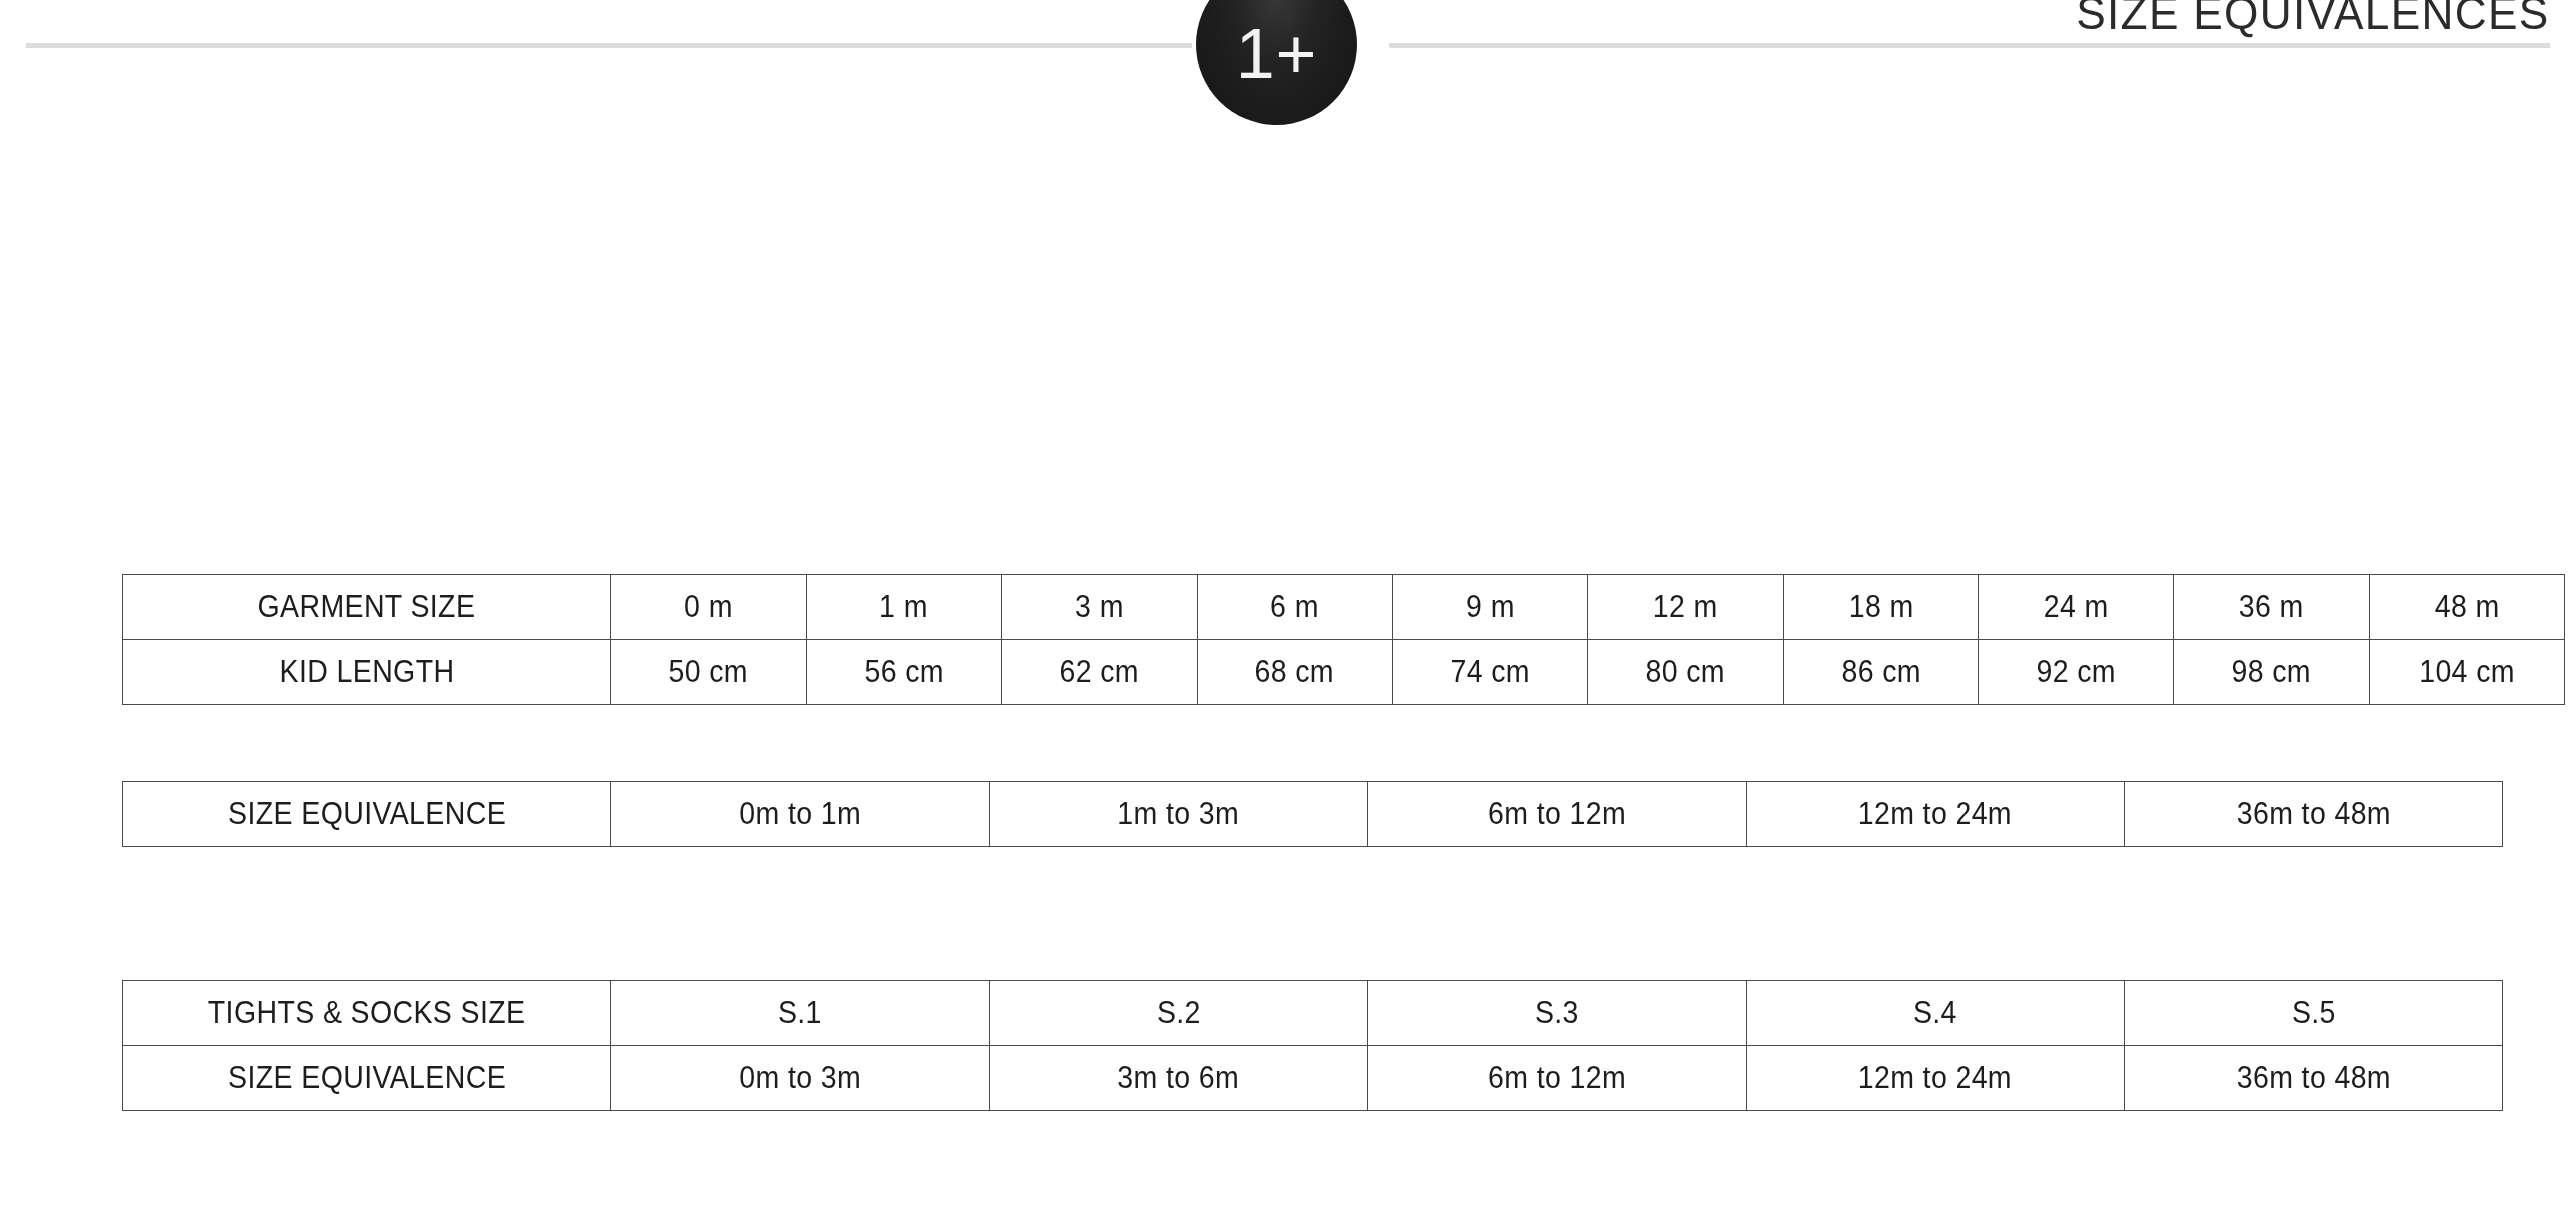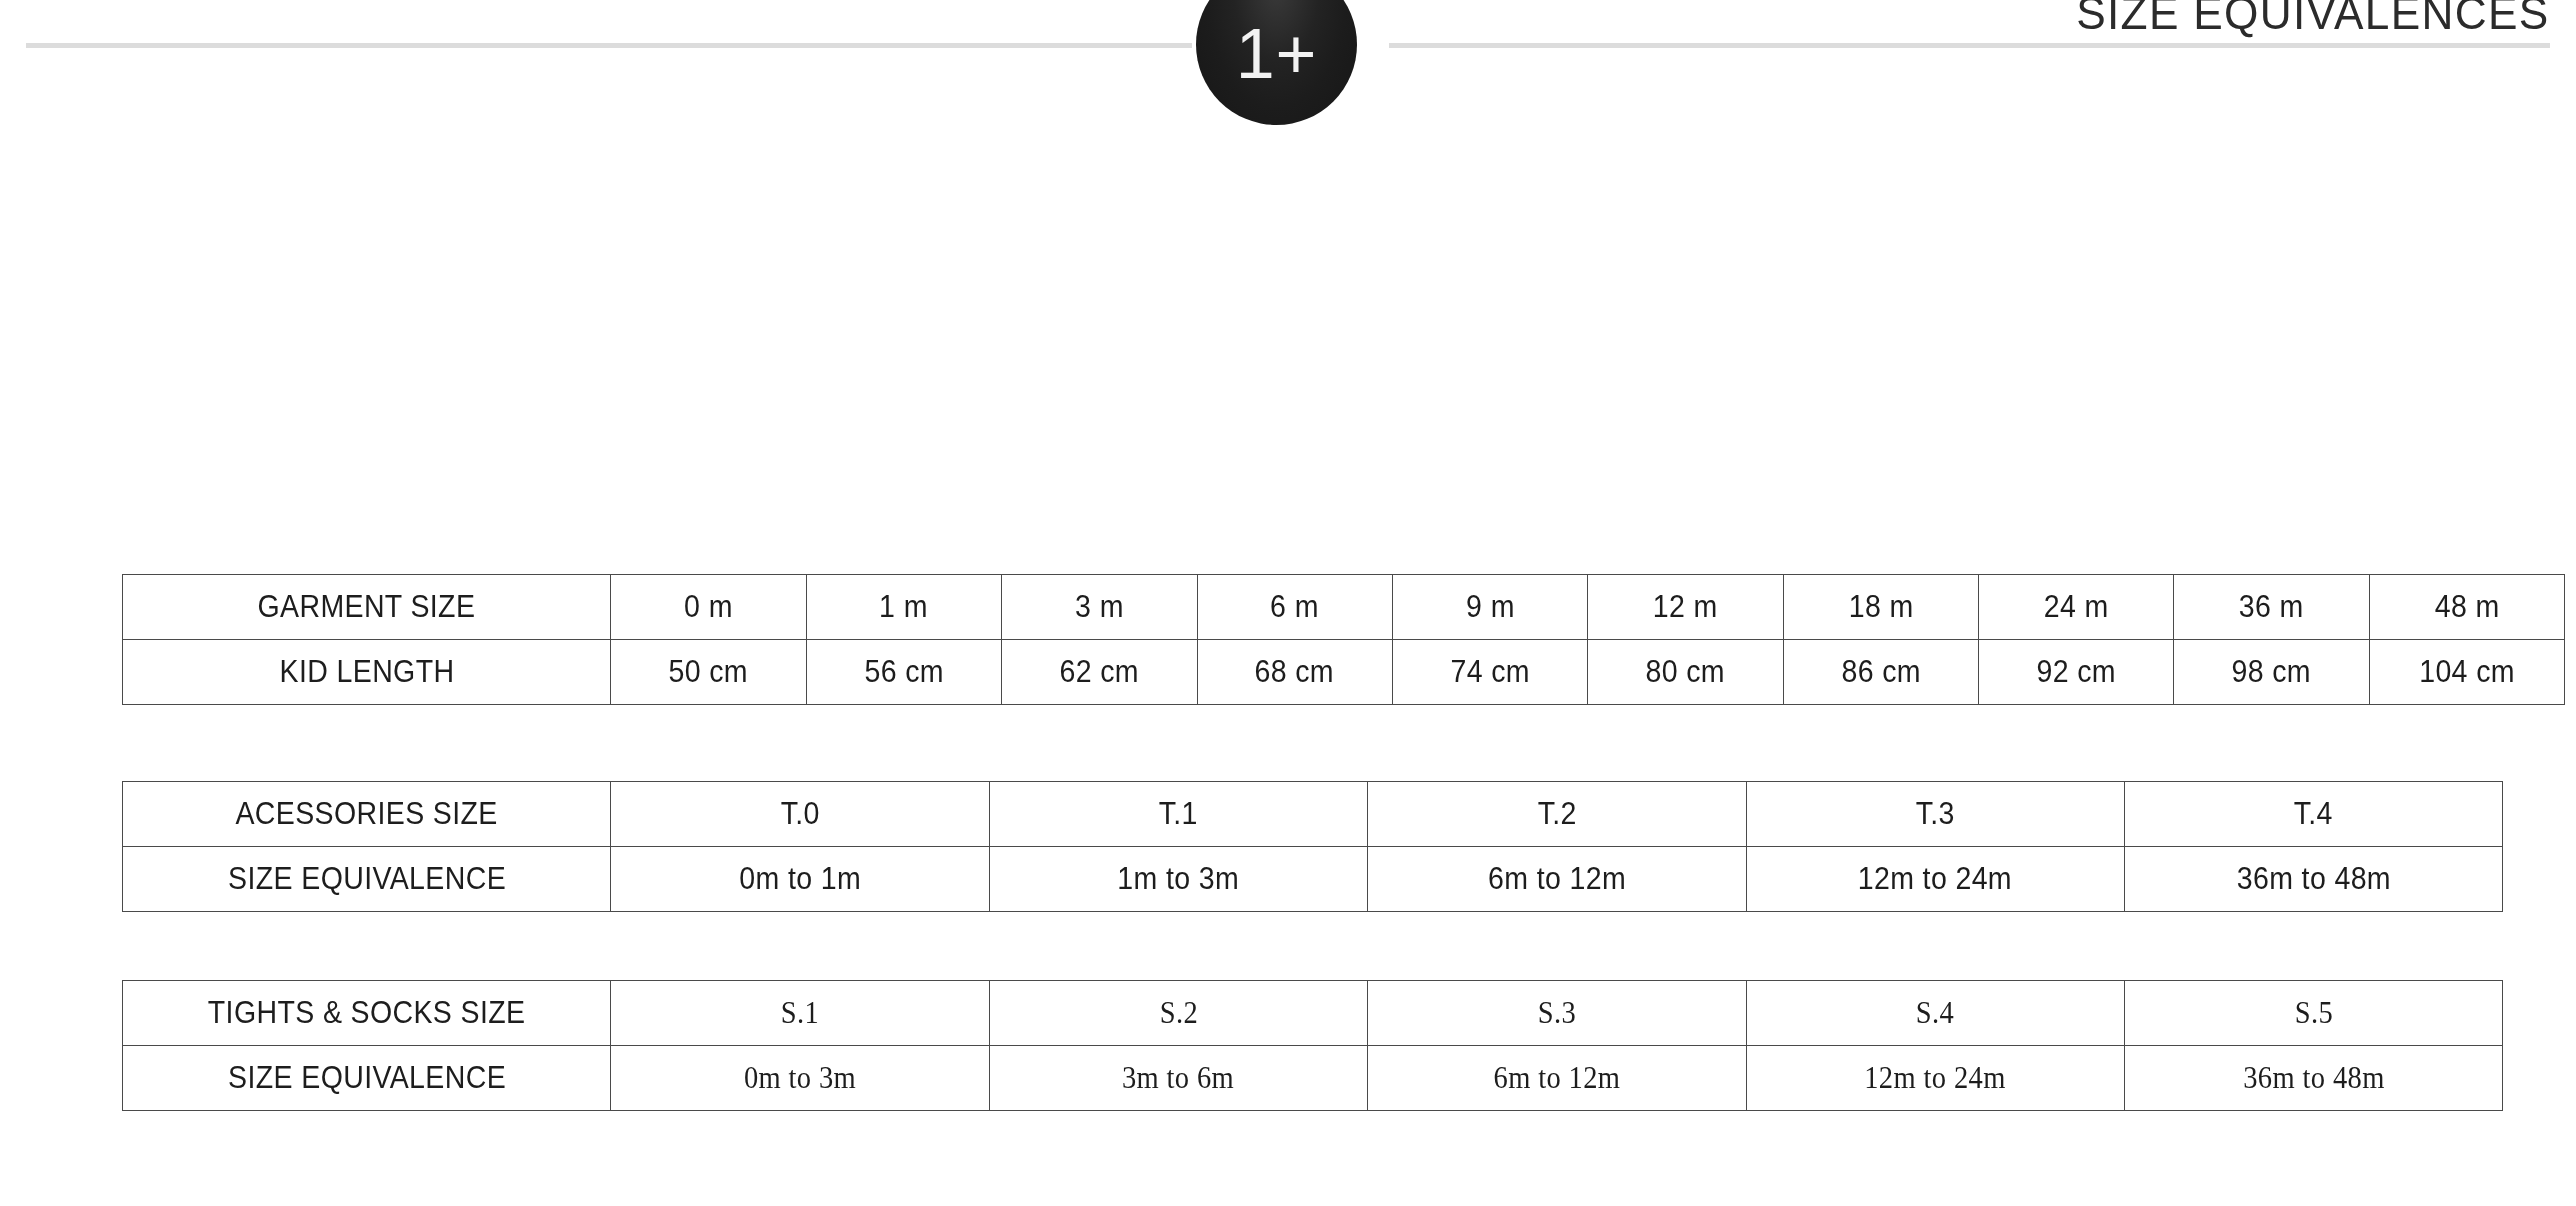--- a/index.html
+++ b/index.html
@@ -112,21 +112,21 @@
     transform: scaleX(0.92);
   }
 
   
   #table-garment     { top: 574px; }
   #table-accessories { top: 781px; }
   #table-tights      { top: 980px; }
 
   #table-garment td.datacell     { width: 183px; }
   #table-accessories td.datacell { width: 366px; }
-  #table-tights td.datacell      { width: 366px; font-family: Liberation Serif, serif; }
+  #table-tights td.datacell      { width: 366px; }
 </style>
 </head>
 <body>
 
 <div class="header">
   <div class="rule rule-left"></div>
   <div class="rule rule-right"></div>
 
   <div class="brand-badge">
     <span class="brand-badge-text">1+</span>
@@ -164,28 +164,20 @@
           <td class="datacell"><span class="cellinner">92 cm</span></td>
           <td class="datacell"><span class="cellinner">98 cm</span></td>
           <td class="datacell"><span class="cellinner">104 cm</span></td>
         </tr>
       </tbody>
   </table>
 
   <table class="size-table" id="table-accessories">
     <tbody>
         <tr>
-          <td class="rowlabel"><span class="cellinner">ACESSORIES SIZE</span></td>
-          <td class="datacell"><span class="cellinner">T.0</span></td>
-          <td class="datacell"><span class="cellinner">T.1</span></td>
-          <td class="datacell"><span class="cellinner">T.2</span></td>
-          <td class="datacell"><span class="cellinner">T.3</span></td>
-          <td class="datacell"><span class="cellinner">T.4</span></td>
-        </tr>
-        <tr>
           <td class="rowlabel"><span class="cellinner">SIZE EQUIVALENCE</span></td>
           <td class="datacell"><span class="cellinner">0m to 1m</span></td>
           <td class="datacell"><span class="cellinner">1m to 3m</span></td>
           <td class="datacell"><span class="cellinner">6m to 12m</span></td>
           <td class="datacell"><span class="cellinner">12m to 24m</span></td>
           <td class="datacell"><span class="cellinner">36m to 48m</span></td>
         </tr>
       </tbody>
   </table>
 

